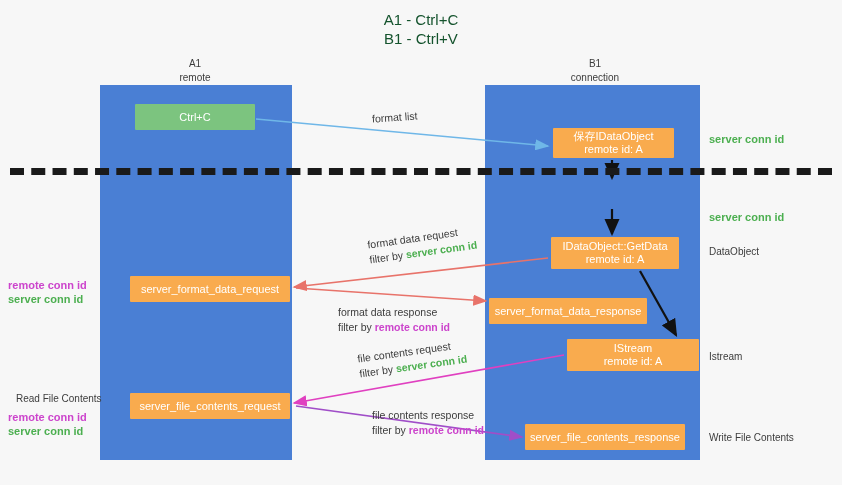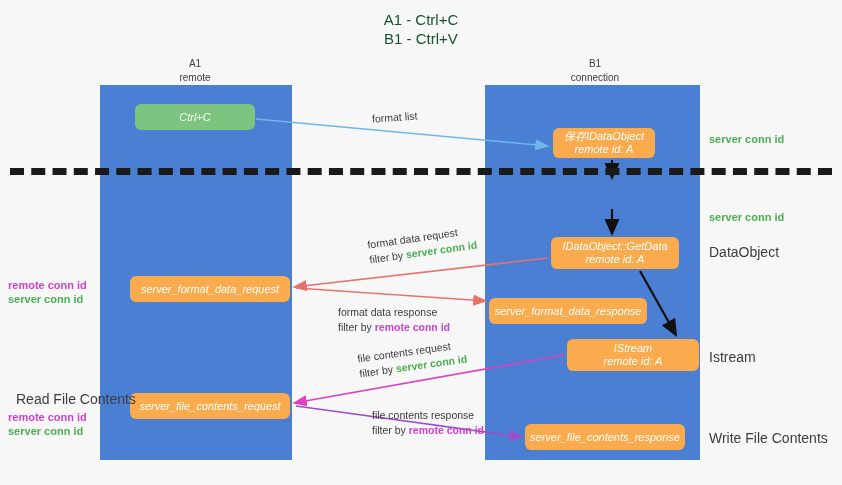--- a/index.html
+++ b/index.html
@@ -65,28 +65,27 @@
     box-sizing: border-box;
     display: flex;
     flex-direction: column;
     align-items: center;
     justify-content: center;
     text-align: center;
     color: #ffffff;
     font-size: 11px;
     line-height: 13px;
     white-space: pre-line;
-    border-radius: 6px;
-    font-style: italic;
+    border-radius: 1px;
   }
   .node.green { background: #7cc47f; }
   .node.orange { background: #f9ab4e; }
 
   #n-ctrlc   { left: 135px; top: 104px; width: 120px; height: 26px; }
-  #n-save    { left: 553px; top: 128px; width: 102px; height: 30px; }
+  #n-save    { left: 553px; top: 128px; width: 121px; height: 30px; }
   #n-ctrlv   { left: 553px; top: 181px; width: 118px; height: 26px; }
   #n-getdata { left: 551px; top: 237px; width: 128px; height: 32px; }
   #n-istream { left: 567px; top: 339px; width: 132px; height: 32px; }
   #n-sfdreq  { left: 130px; top: 276px; width: 160px; height: 26px; }
   #n-sfdres  { left: 489px; top: 288px; width: 158px; height: 26px; margin-top: 10px; }
   #n-sfcreq  { left: 130px; top: 393px; width: 160px; height: 26px; }
   #n-sfcres  { left: 525px; top: 424px; width: 160px; height: 26px; }
 
   
   .edge-label {
@@ -107,21 +106,21 @@
   #lbl-fdres { left: 338px; top: 285px; text-align: left; margin-top: 20px; }
   #lbl-fcreq {
     left: 358px; top: 344px;
     transform: rotate(-8deg);
     text-align: left;
   }
   #lbl-fcres { left: 372px; top: 408px; text-align: left; }
 
   
   .side-note {
-    font-size: 14px;
+    font-size: 10px;
     color: #3c3c3c;
     line-height: 14px;
     white-space: nowrap;
   }
   .conn-pair {
     font-size: 11px;
     font-weight: bold;
     line-height: 14px;
     white-space: nowrap;
   }

